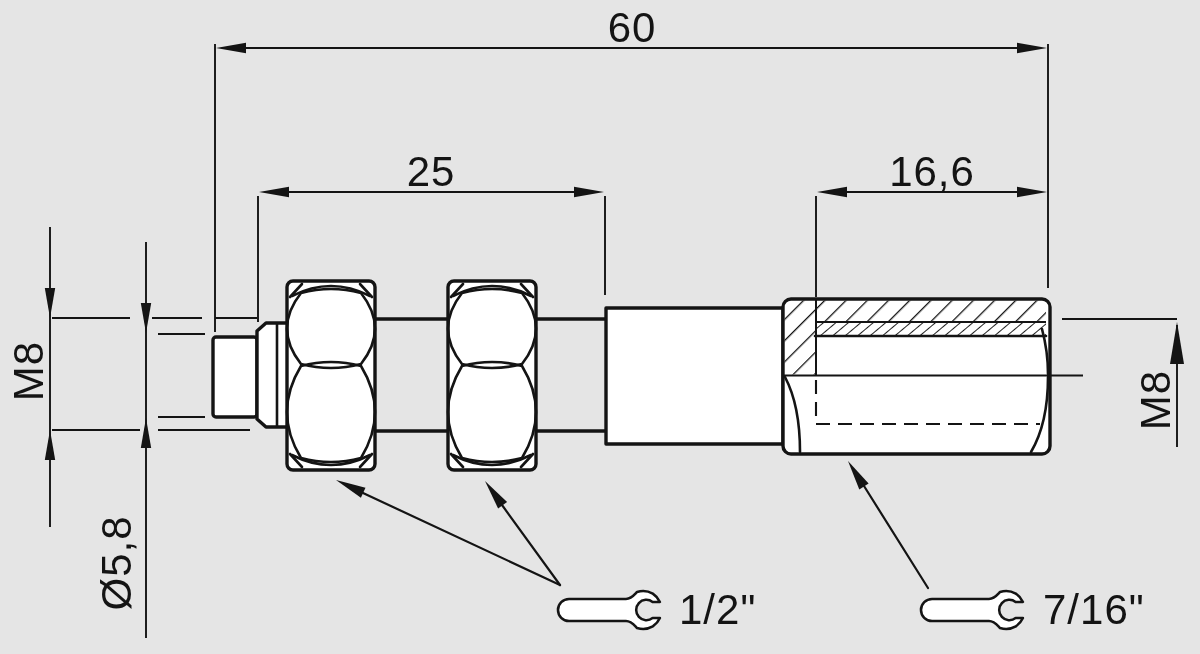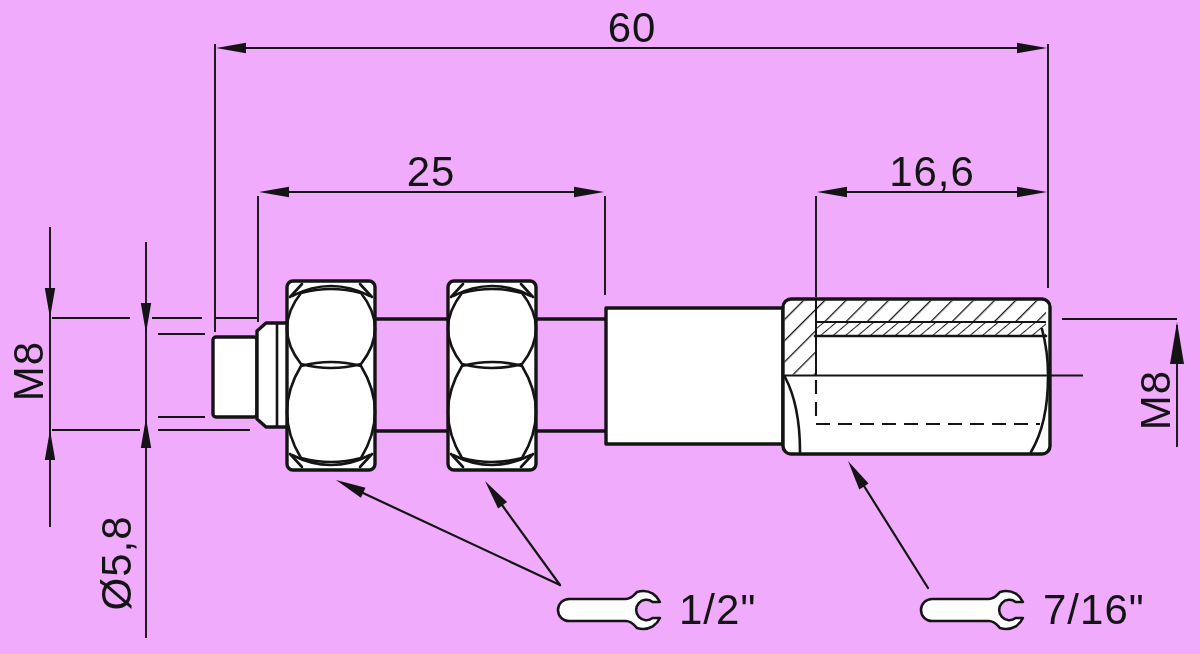--- a/index.html
+++ b/index.html
@@ -1,20 +1,20 @@
 <!DOCTYPE html>
 <html><head>
 <meta charset="utf-8">
 <style>
   html, body { margin: 0; padding: 0; background: #ffffff; }
   .canvas {
     position: relative;
     width: 1200px;
     height: 654px;
-    background: #f0abfc;
+    background: #e5e5e5;
     font-family: "Liberation Sans", sans-serif;
   }
   svg { display: block; }
   .outline  { stroke: #141414; stroke-width: 3.4; fill: none; stroke-linecap: round; stroke-linejoin: round; }
   .outline2 { stroke: #141414; stroke-width: 2.6; fill: none; stroke-linecap: round; stroke-linejoin: round; }
   .thin     { stroke: #141414; stroke-width: 2;   fill: none; stroke-linecap: butt; }
   .dimline  { stroke: #141414; stroke-width: 1.9; fill: none; stroke-linecap: butt; }
   .leader   { stroke: #141414; stroke-width: 2.2; fill: none; stroke-linecap: round; }
   .hidden-line { stroke: #141414; stroke-width: 2.1; fill: none; stroke-dasharray: 14 8; }
   .arrow    { fill: #141414; stroke: none; }

